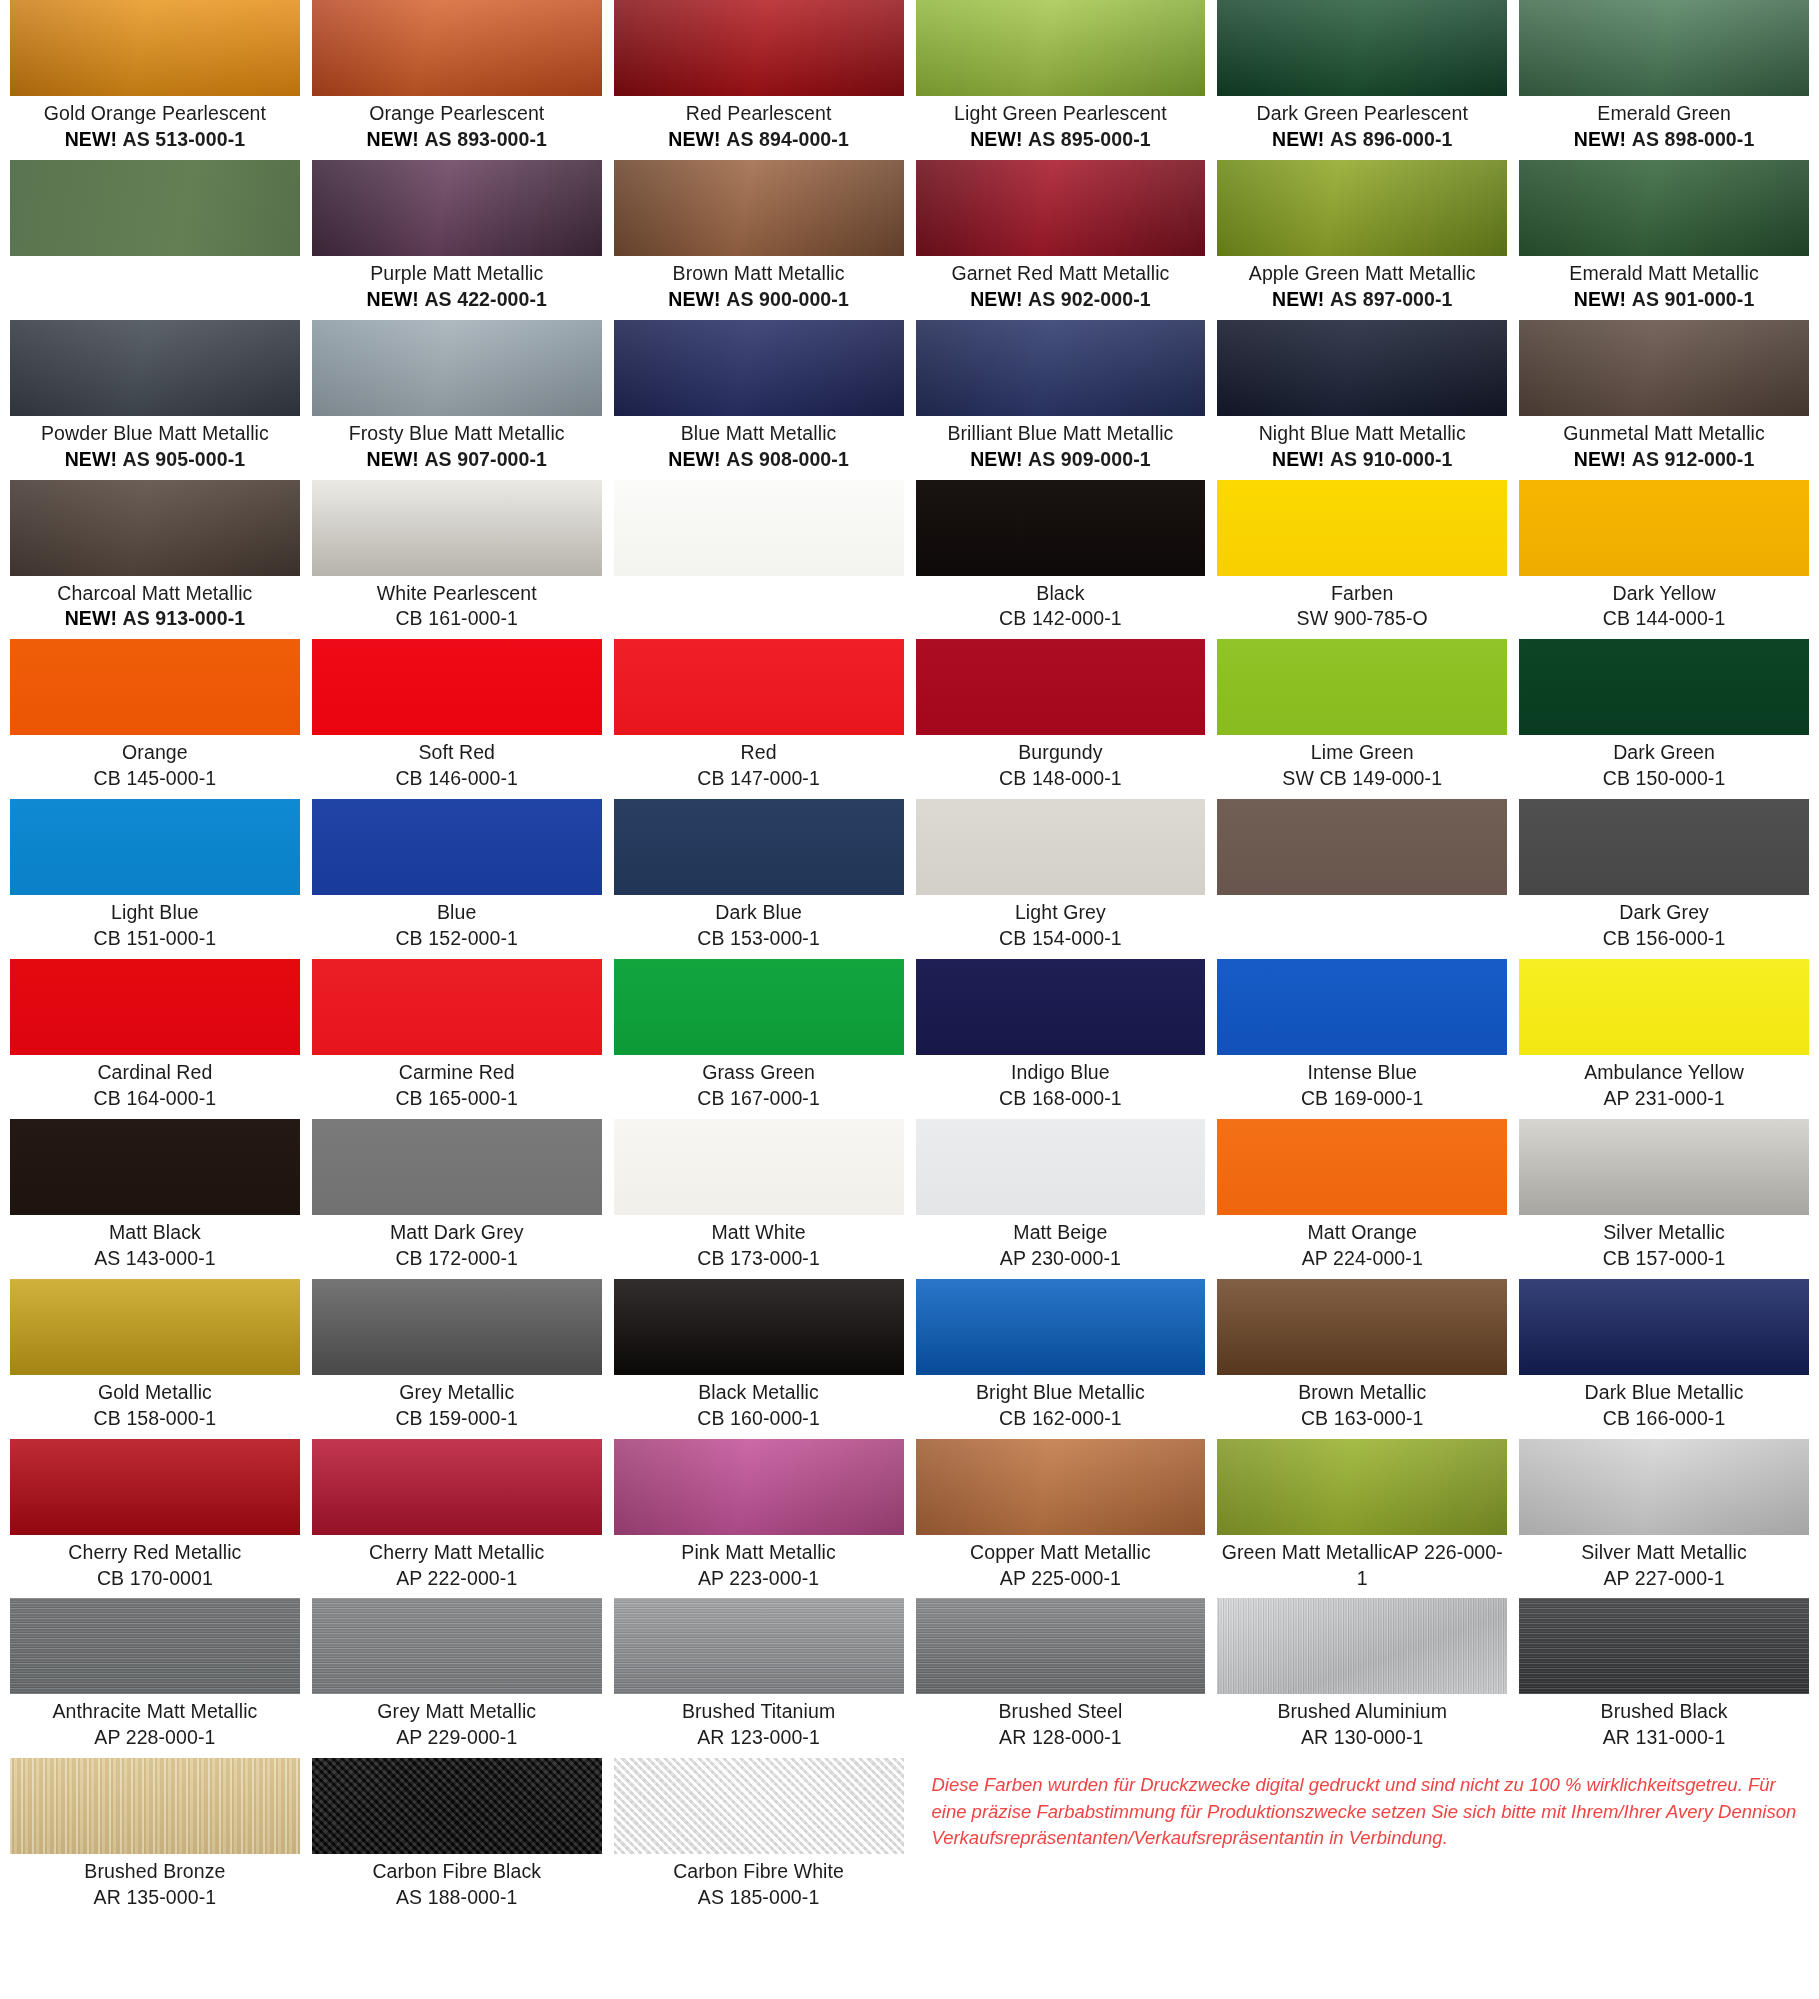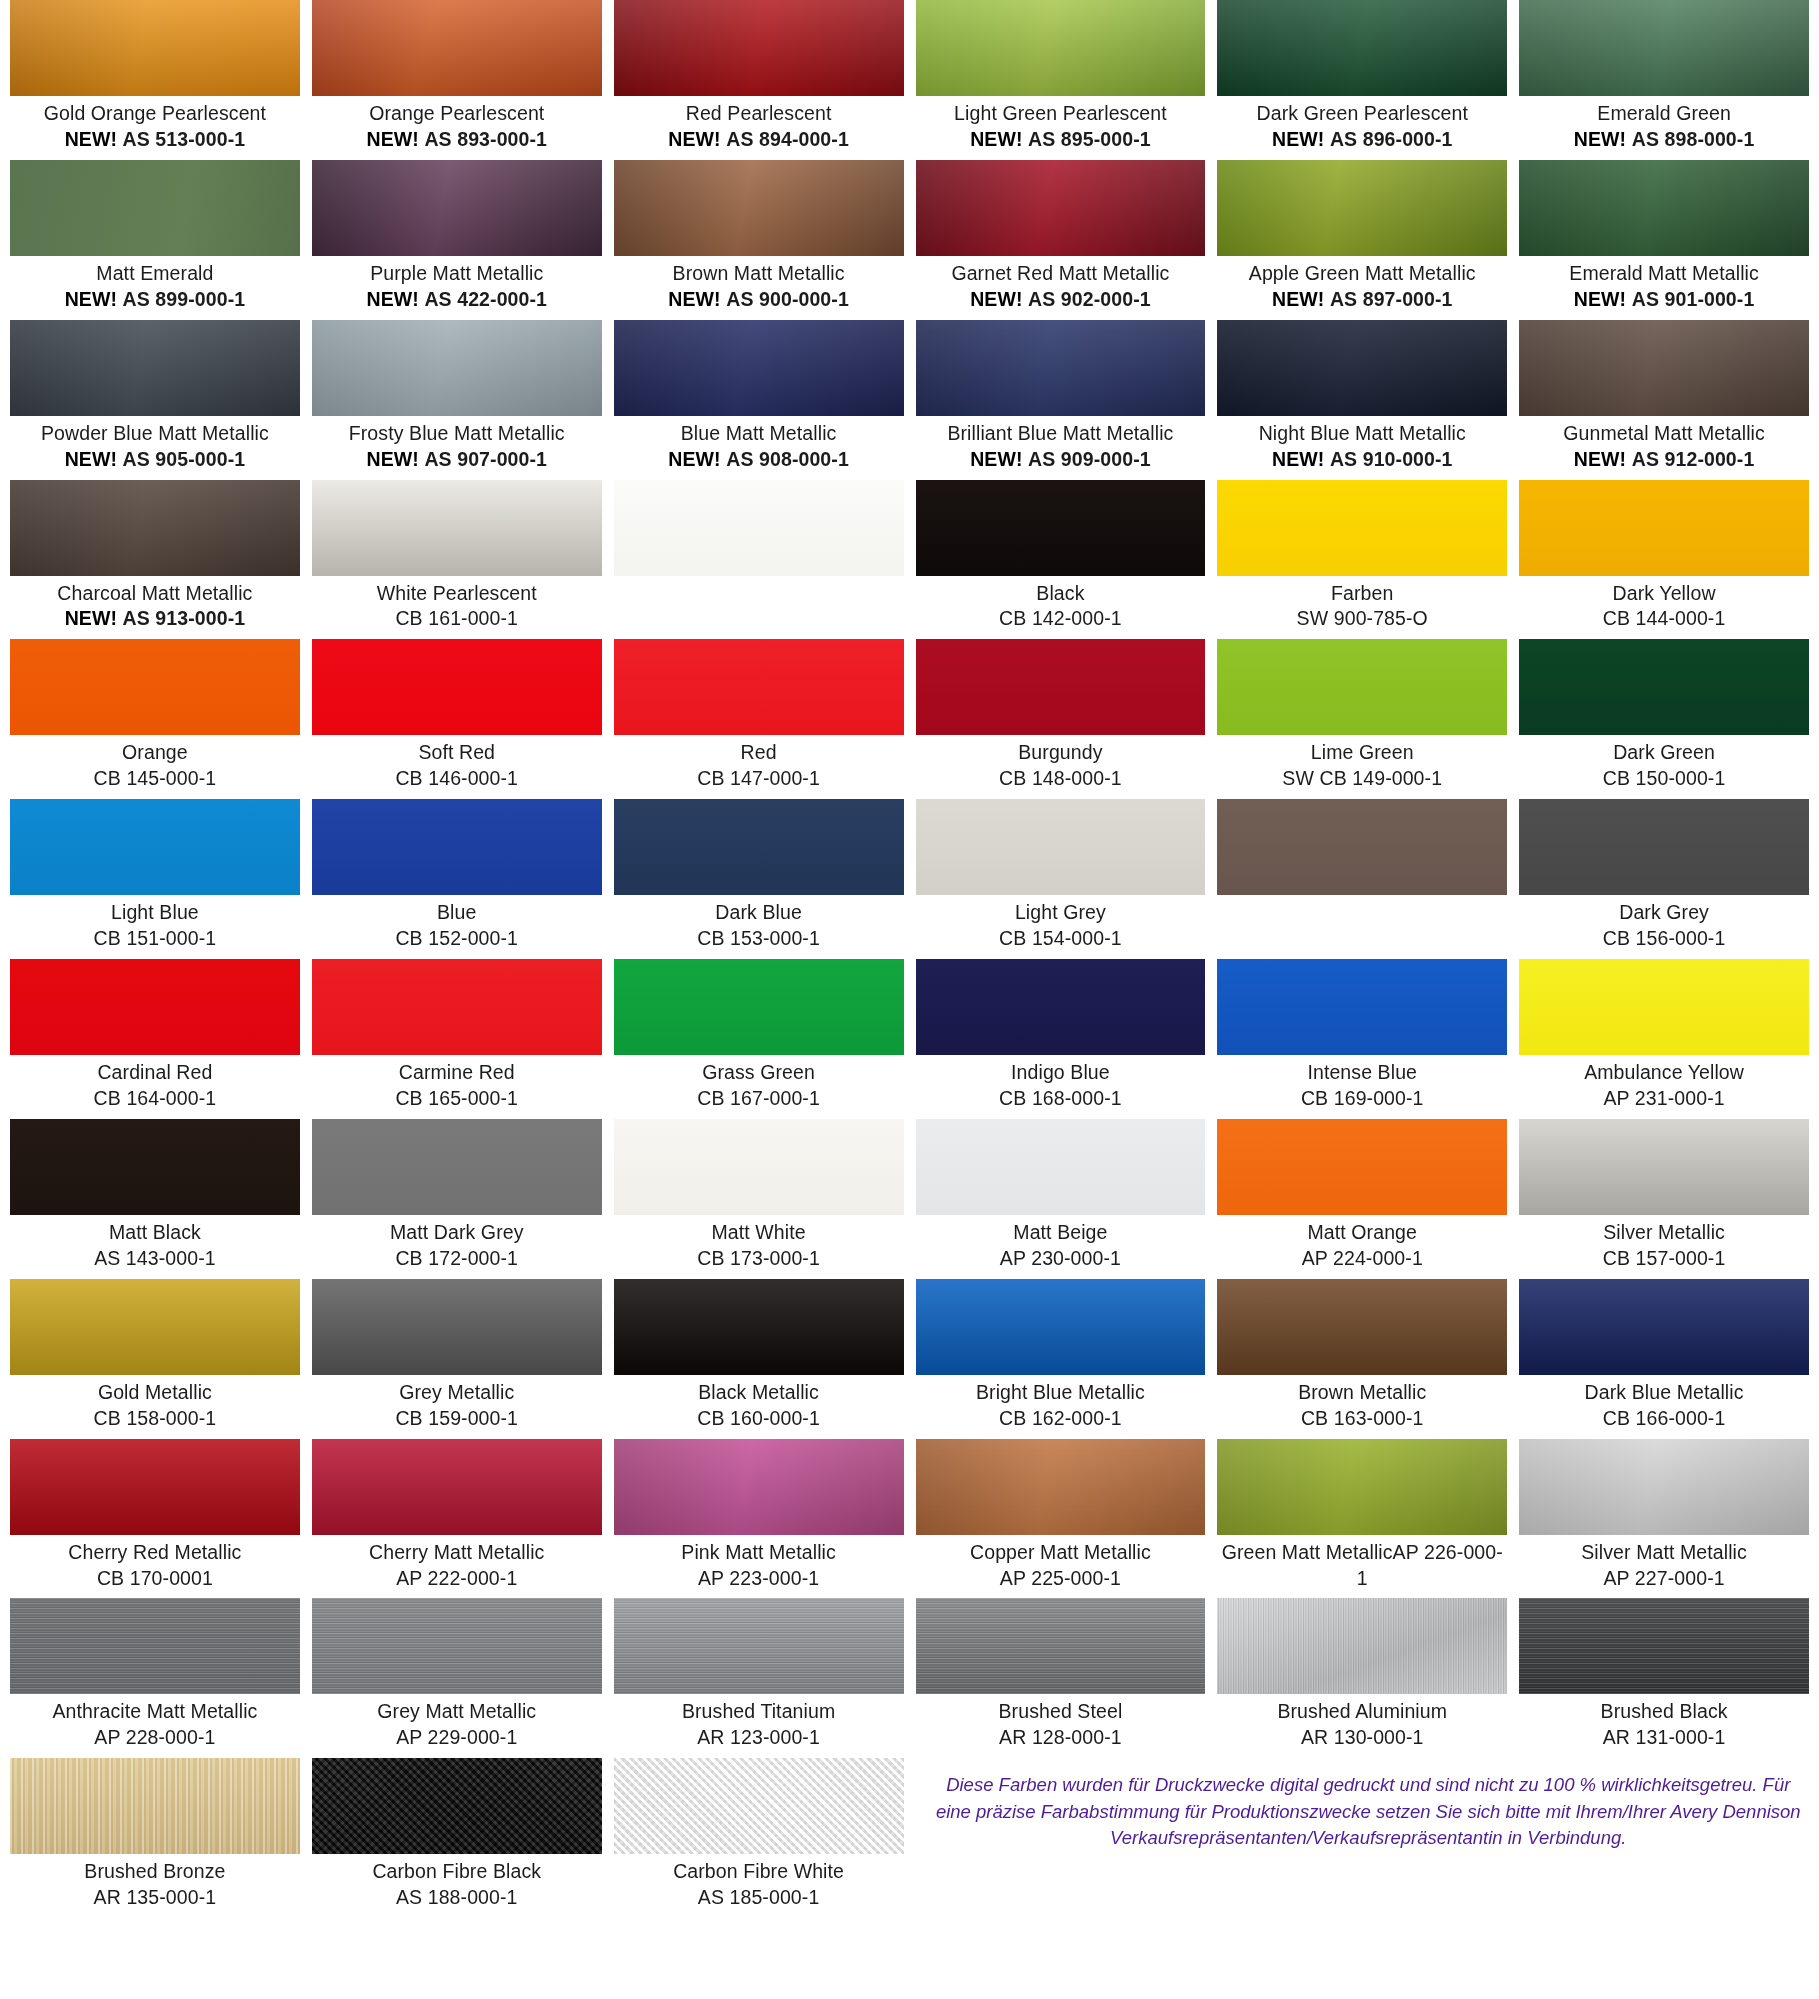--- a/index.html
+++ b/index.html
@@ -41,23 +41,23 @@
   }
   .caption .nm{display:block;}
   .caption .code{display:block;}
   .newtag{color:#000000;font-weight:bold;}
   .codebold{font-weight:bold;}
   .footnote{
     grid-column: 4 / span 3;
     font-size:18.5px;
     line-height:1.42;
     font-style:italic;
-    color:#4c1d95;
+    color:#ef4444;
     padding:14px 4px 0 16px;
-    text-align:center;
+    text-align:left;
   }
   
   .tex-brush-h{
     background-image:repeating-linear-gradient(90deg, rgba(255,255,255,.16) 0 1px, rgba(0,0,0,.10) 1px 2px, rgba(255,255,255,.05) 2px 3px, rgba(0,0,0,.03) 3px 5px);
   }
   .tex-brush-v{
     background-image:repeating-linear-gradient(0deg, rgba(255,255,255,.16) 0 1px, rgba(0,0,0,.10) 1px 2px, rgba(255,255,255,.05) 2px 3px, rgba(0,0,0,.03) 3px 5px);
   }
   .tex-wood{
     background-image:repeating-linear-gradient(90deg, rgba(255,255,255,.30) 0 2px, rgba(160,120,60,.18) 2px 4px, rgba(255,255,255,.10) 4px 7px, rgba(140,100,50,.10) 7px 11px);
@@ -124,24 +124,20 @@
       </div>
       <div class="cell">
         <div class="swatch tex-metallic" style="background: linear-gradient(rgba(255, 255, 255, 0.18), rgba(0, 0, 0, 0.18)), linear-gradient(100deg, rgb(58, 100, 71) 0%, rgb(73, 122, 87) 50%, rgb(55, 95, 68) 100%) rgb(62, 106, 75);"></div>
         <div class="caption">
           <span class="nm">Emerald Green</span>
           <span class="code"><span class="newtag">NEW!</span> <span class="codebold">AS 898-000-1</span></span>
         </div>
       </div>
       <div class="cell">
         <div class="swatch " style="background: linear-gradient(100deg, rgb(90, 116, 80) 0%, rgb(100, 127, 84) 60%, rgb(86, 112, 75) 100%) rgb(93, 122, 79);"></div>
-        <div class="caption">
-          <span class="nm">Matt Emerald</span>
-          <span class="code"><span class="newtag">NEW!</span> <span class="codebold">AS 899-000-1</span></span>
-        </div>
       </div>
       <div class="cell">
         <div class="swatch tex-sparkle" style="background: radial-gradient(rgba(255, 255, 255, 0.2) 0.6px, rgba(0, 0, 0, 0) 0.7px) 0% 0% / 4px 4px, linear-gradient(rgba(255, 255, 255, 0.12), rgba(0, 0, 0, 0.14)) 0% 0% / 100% 100%, linear-gradient(100deg, rgb(60, 38, 57) 0%, rgb(106, 68, 96) 45%, rgb(61, 39, 56) 100%) 0% 0% / 100% 100% rgb(82, 52, 75);"></div>
         <div class="caption">
           <span class="nm">Purple Matt Metallic</span>
           <span class="code"><span class="newtag">NEW!</span> <span class="codebold">AS 422-000-1</span></span>
         </div>
       </div>
       <div class="cell">
         <div class="swatch tex-sparkle" style="background: radial-gradient(rgba(255, 255, 255, 0.2) 0.6px, rgba(0, 0, 0, 0) 0.7px) 0% 0% / 4px 4px, linear-gradient(rgba(255, 255, 255, 0.12), rgba(0, 0, 0, 0.14)) 0% 0% / 100% 100%, linear-gradient(100deg, rgb(109, 70, 47) 0%, rgb(160, 106, 71) 45%, rgb(111, 71, 48) 100%) 0% 0% / 100% 100% rgb(138, 90, 63);"></div>

